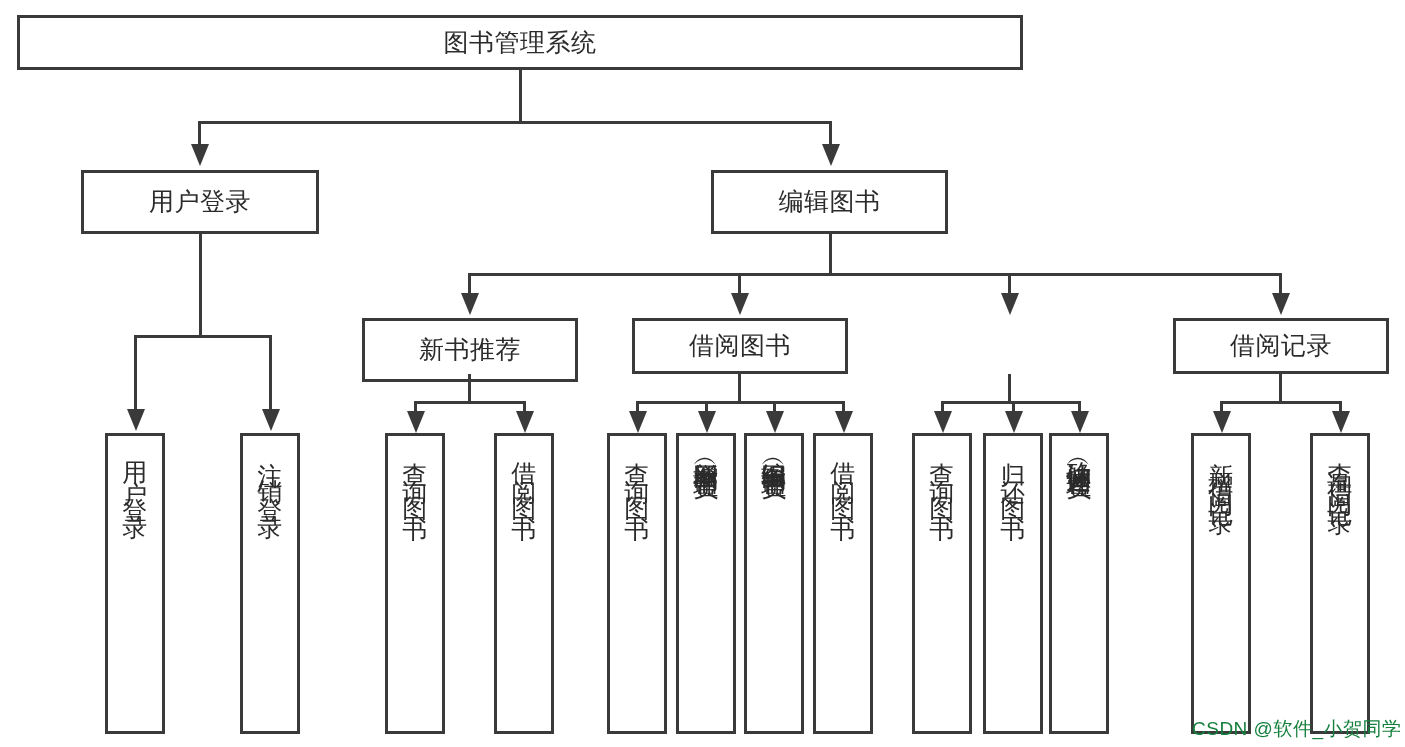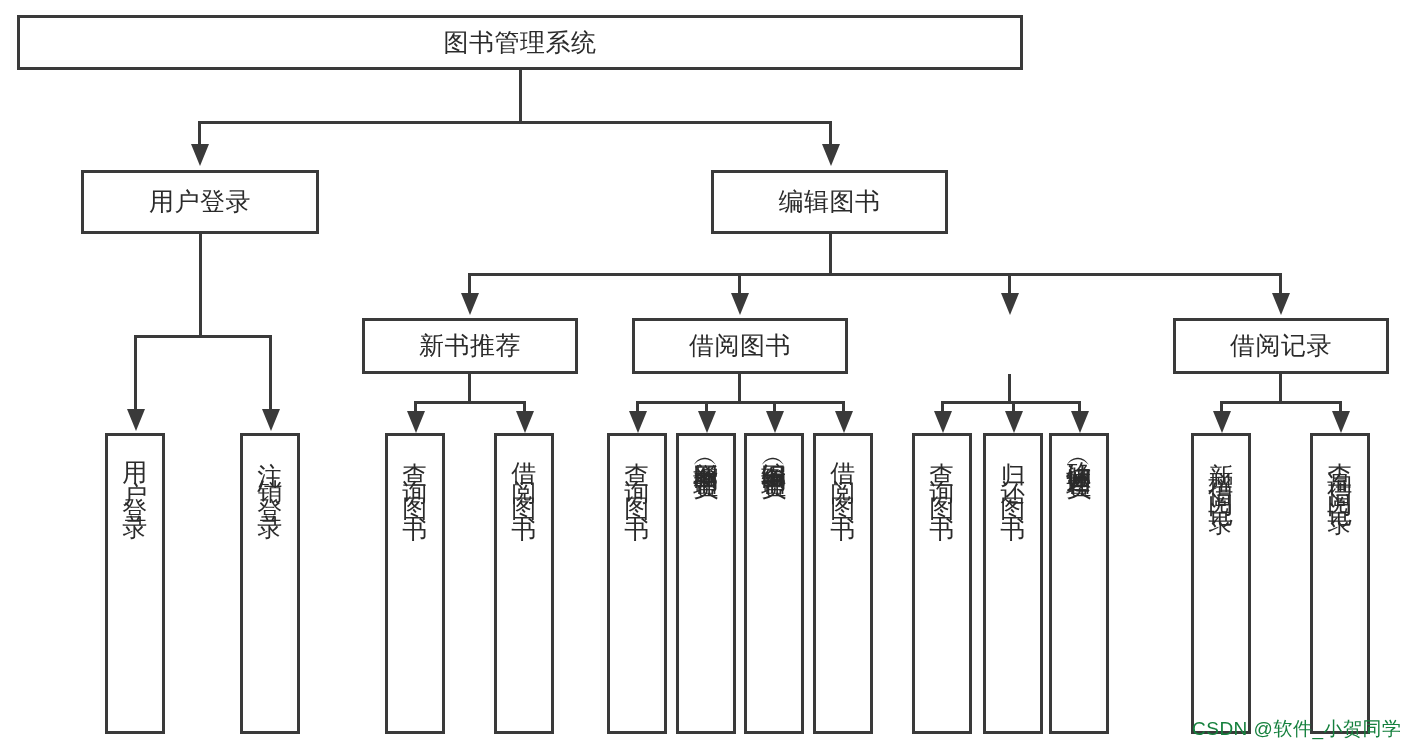--- a/index.html
+++ b/index.html
@@ -122,21 +122,21 @@
   <div class="seg-h" style="left:468px; top:273px; width:814px; height:3px;"></div>
   <div class="seg-v" style="left:468px; top:273px; width:3px; height:22px;"></div>
   <div class="arrow" style="left:461px; top:293px;"></div>
   <div class="seg-v" style="left:738px; top:273px; width:3px; height:22px;"></div>
   <div class="arrow" style="left:731px; top:293px;"></div>
   <div class="seg-v" style="left:1008px; top:273px; width:3px; height:22px;"></div>
   <div class="arrow" style="left:1001px; top:293px;"></div>
   <div class="seg-v" style="left:1279px; top:273px; width:3px; height:22px;"></div>
   <div class="arrow" style="left:1272px; top:293px;"></div>
 
-  <div class="node h-node" style="left:362px; top:318px; width:216px; height:56px;">
+  <div class="node h-node" style="left:362px; top:318px; width:216px; height:64px;">
     <span class="node-label">新书推荐</span>
   </div>
   <div class="node h-node" style="left:632px; top:318px; width:216px; height:56px;">
     <span class="node-label">借阅图书</span>
   </div>
   <div class="node h-node" style="left:1173px; top:318px; width:216px; height:56px;">
     <span class="node-label">借阅记录</span>
   </div>
 
   <div class="seg-v" style="left:468px; top:374px; width:3px; height:28px;"></div>

